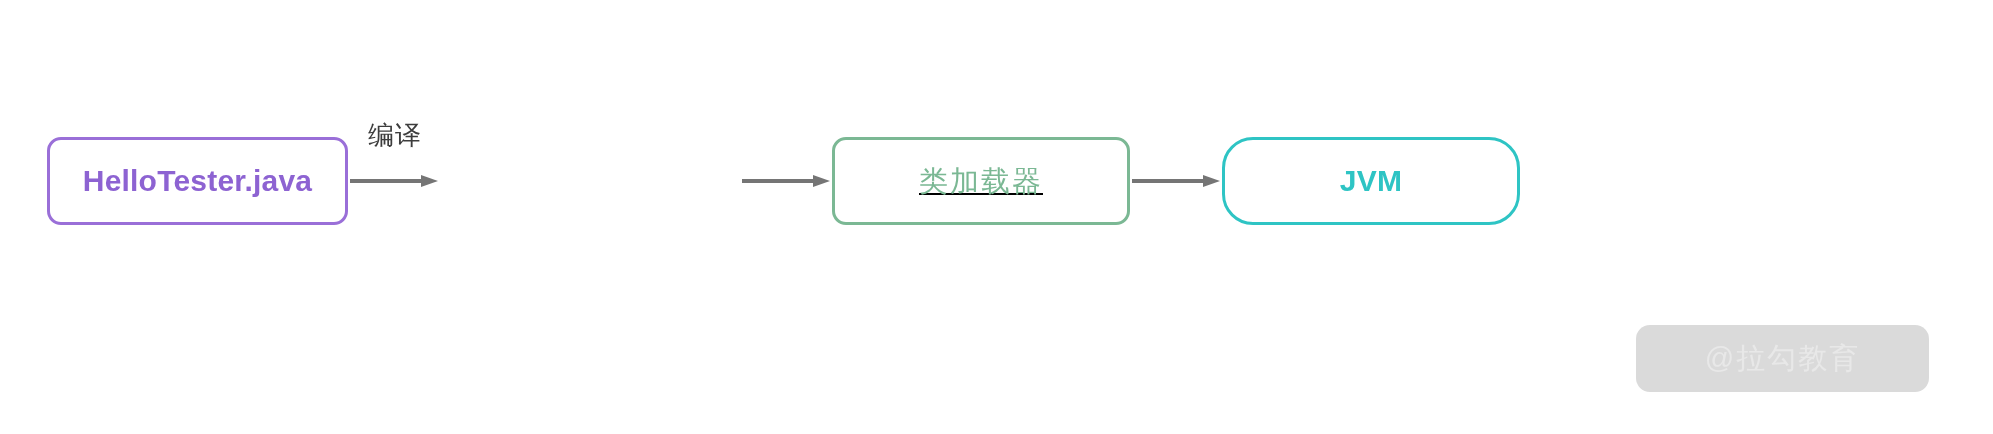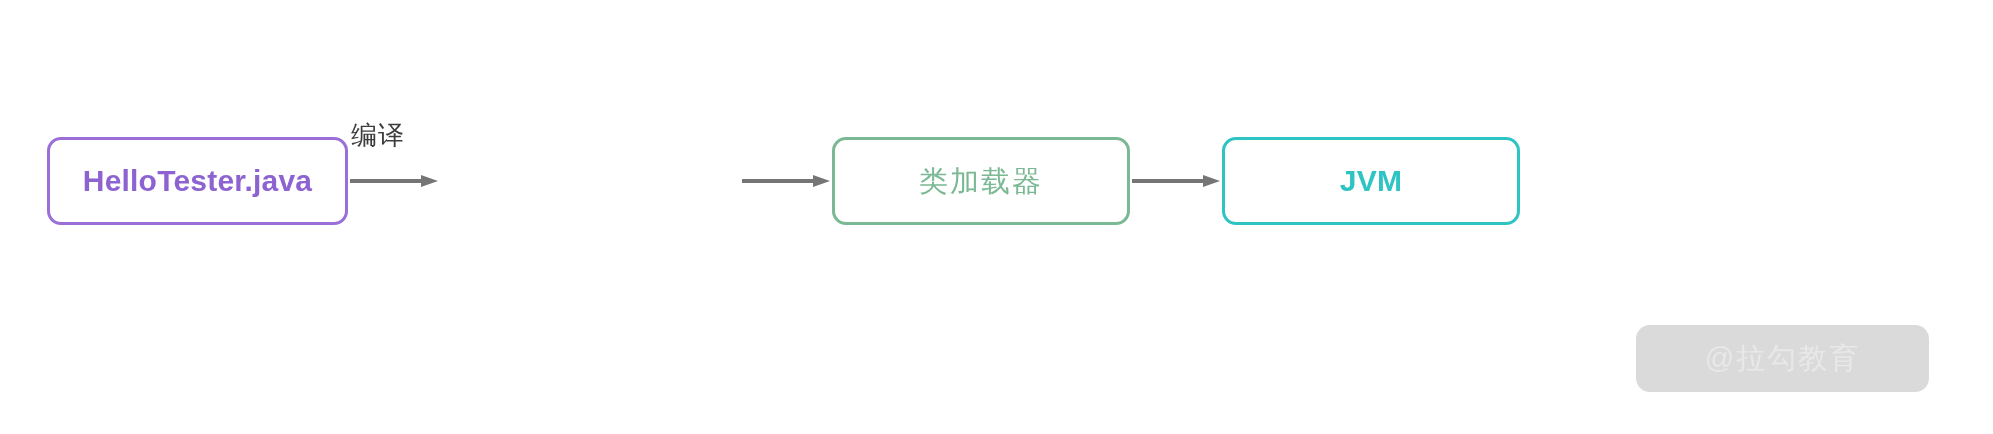--- a/index.html
+++ b/index.html
@@ -75,28 +75,30 @@
     width: 300px;
     border-color: #00adee;
   }
   #node-class .node-label { color: #12a5ec; }
 
   
   #node-classloader {
     left: 832px;
     width: 298px;
     border-color: #7bb894;
+    text-decoration: underline;
   }
   #node-classloader .node-label { color: #7bb894; }
 
   
   #node-jvm {
     left: 1222px;
     width: 298px;
     border-color: #2ec4c4;
+    border-radius: 31px;
   }
   #node-jvm .node-label { color: #2ec4c4; }
 
   
   .arrow {
     position: absolute;
     top: 38px;
     height: 12px;
   }
   .arrow .shaft {
@@ -118,21 +120,21 @@
     border-left: 17px solid #757575;
   }
 
   #arrow-1 { left: 350px; width: 88px; }
   #arrow-2 { left: 742px; width: 88px; }
   #arrow-3 { left: 1132px; width: 88px; }
 
   
   #edge-label-compile {
     position: absolute;
-    left: 338px;
+    left: 355px;
     top: 118px;
     width: 80px;
     text-align: center;
     font-size: 26px;
     color: #3d3d3d;
     letter-spacing: 1px;
     white-space: nowrap;
   }
 
   

